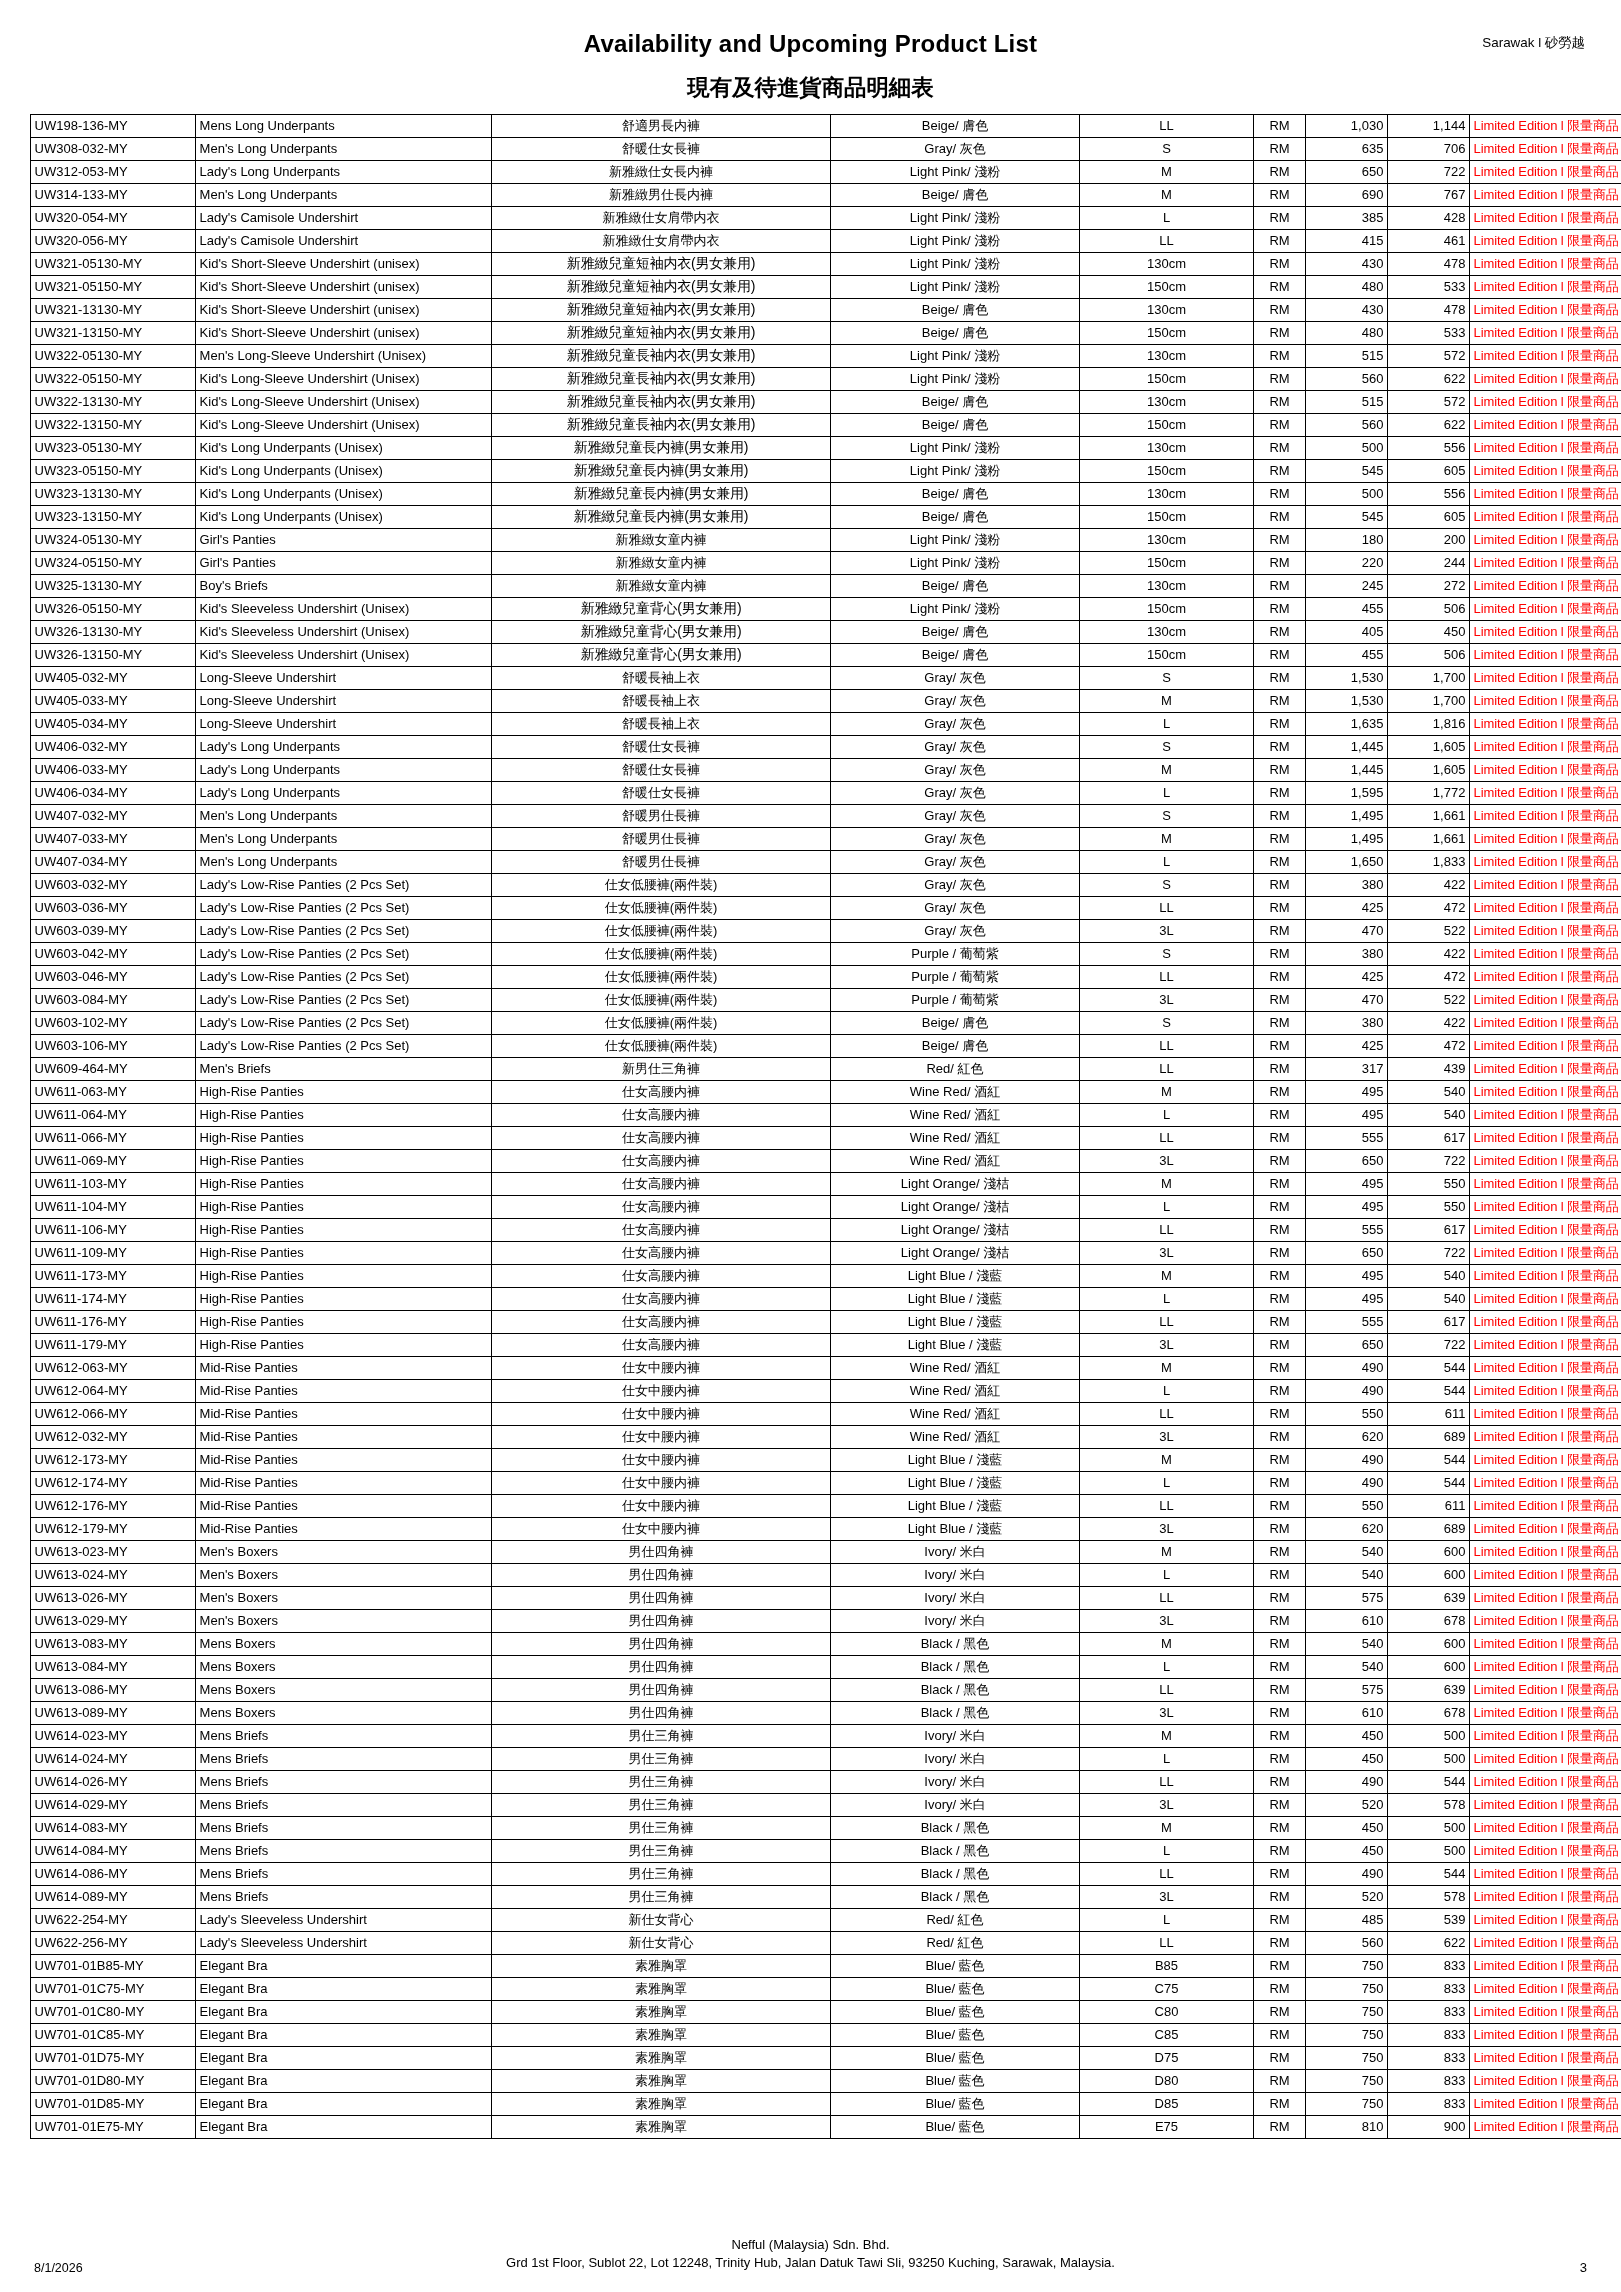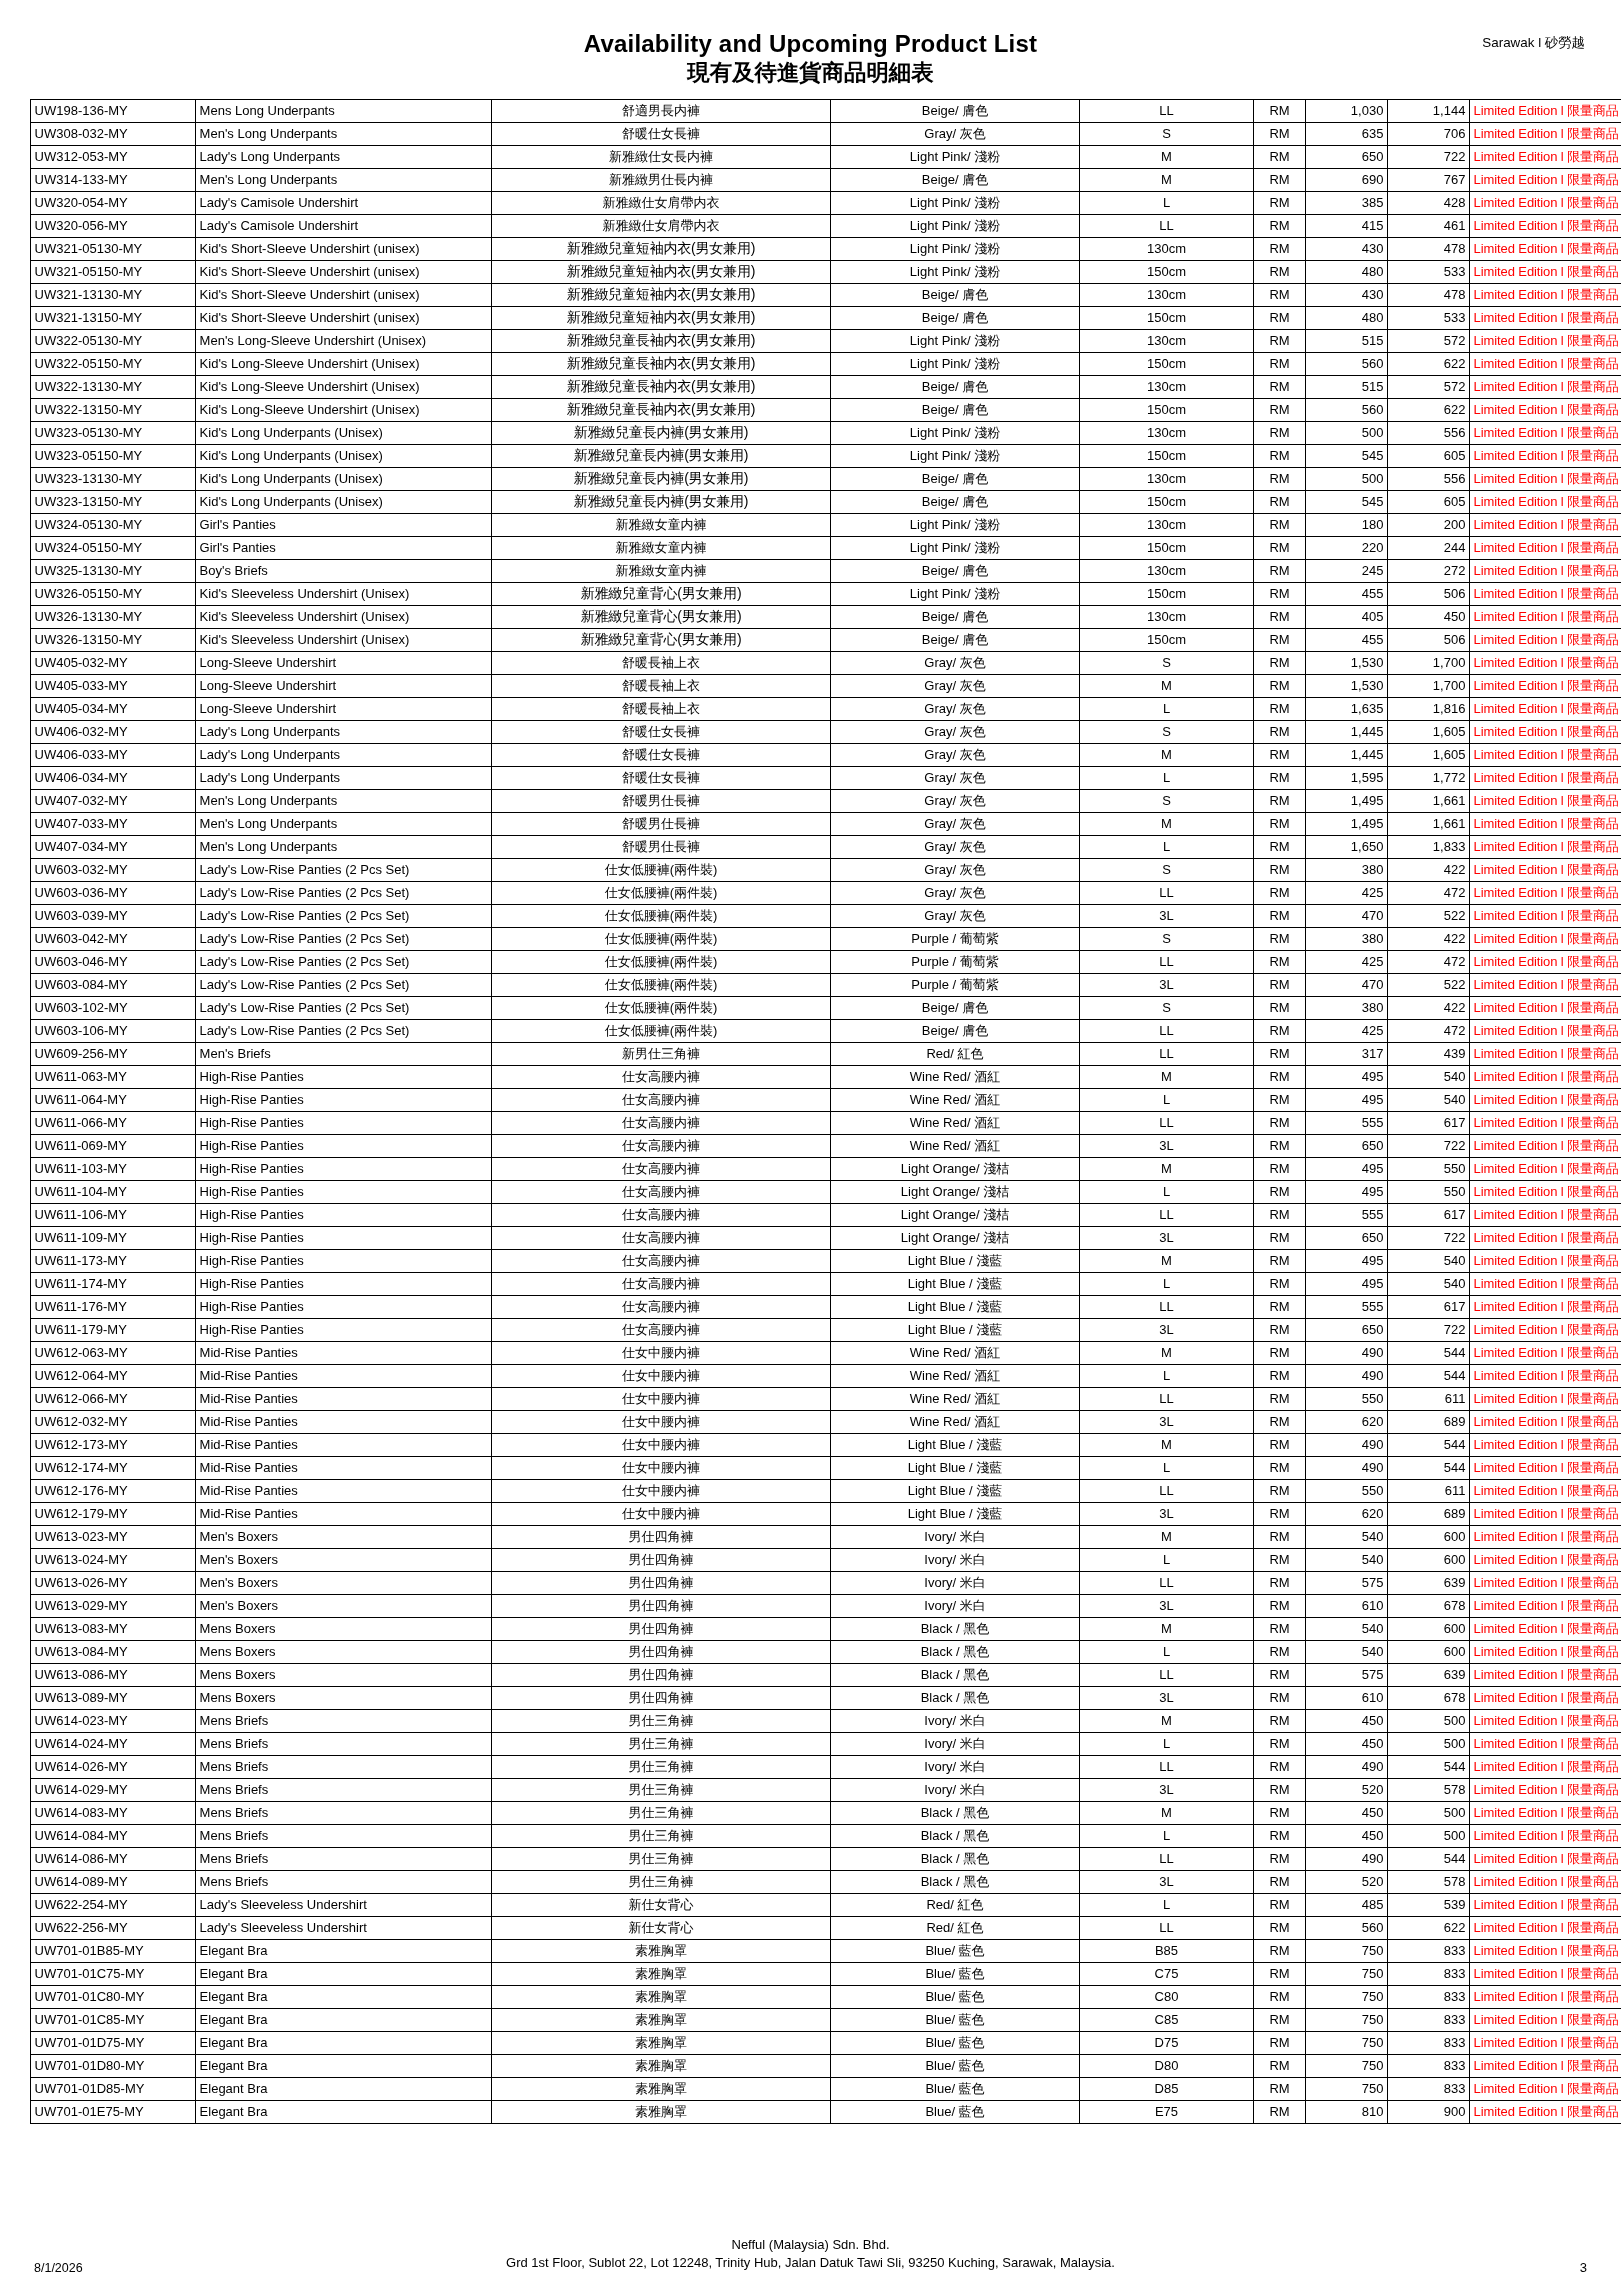--- a/index.html
+++ b/index.html
@@ -33,21 +33,21 @@
   .title-en {
     font-size: 24px;
     font-weight: bold;
     letter-spacing: 0.2px;
     line-height: 1.18;
   }
   .title-zh {
     font-size: 22.4px;
     font-weight: bold;
     line-height: 1.2;
-    margin-top: 1px;
+    margin-top: 16px;
   }
   table.pl {
     border-collapse: collapse;
     width: 1558px;
     margin: 0 auto;
     table-layout: fixed;
   }
   table.pl td {
     border: 0.9px solid #000;
     height: 23px;
@@ -581,21 +581,21 @@
           <td class="en">Lady's Low-Rise Panties (2 Pcs Set)</td>
           <td class="zh">仕女低腰褲(兩件裝)</td>
           <td class="color">Beige/ 膚色</td>
           <td class="size">LL</td>
           <td class="cur">RM</td>
           <td class="p1">425</td>
           <td class="p2">472</td>
           <td class="note">Limited Edition l 限量商品</td>
         </tr>
         <tr>
-          <td class="code">UW609-256-MY</td>
+          <td class="code">UW609-464-MY</td>
           <td class="en">Men's Briefs</td>
           <td class="zh">新男仕三角褲</td>
           <td class="color">Red/ 紅色</td>
           <td class="size">LL</td>
           <td class="cur">RM</td>
           <td class="p1">317</td>
           <td class="p2">439</td>
           <td class="note">Limited Edition l 限量商品</td>
         </tr>
         <tr>

